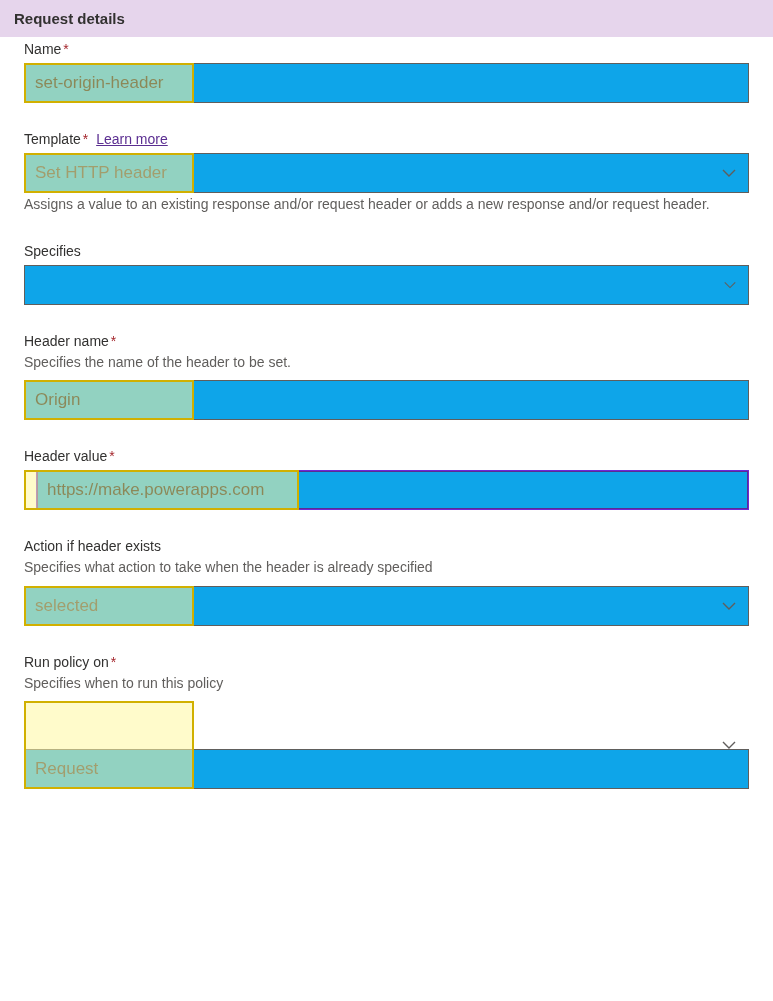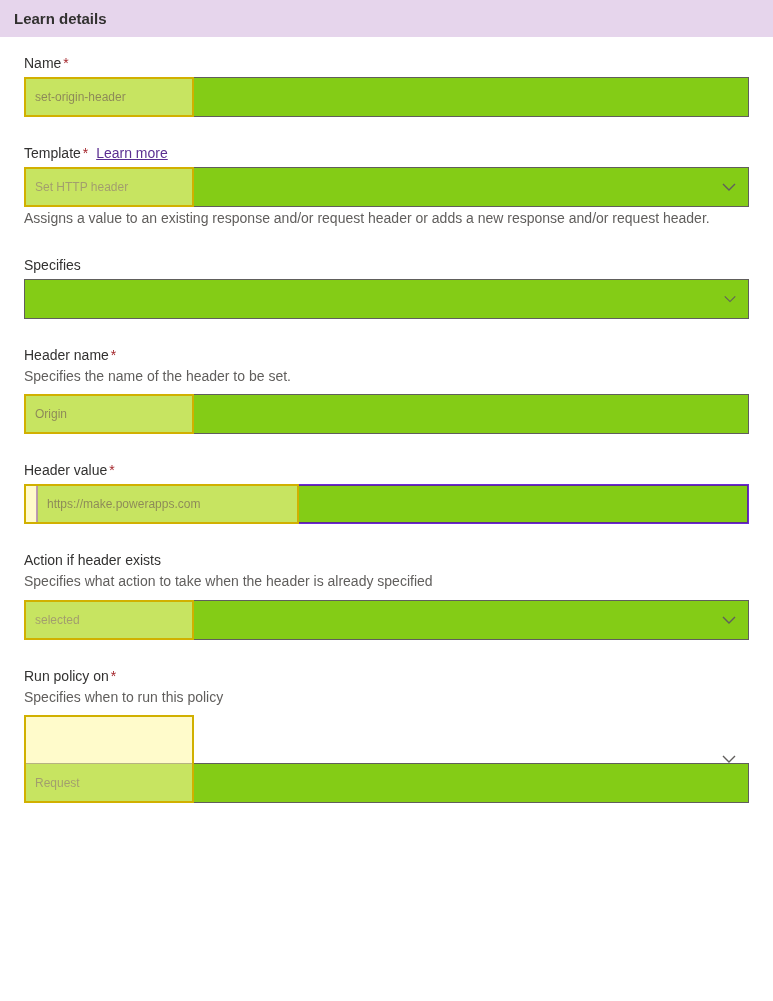--- a/index.html
+++ b/index.html
@@ -13,21 +13,21 @@
     width: 773px;
   }
   .header-bar {
     background: #e6d5ec;
     padding: 10px 14px;
     font-weight: 600;
     font-size: 15px;
     color: #323130;
   }
   .form-body {
-    padding: 18px 24px 30px 24px;
+    padding: 4px 24px 30px 24px;
   }
   .field-group {
     margin-bottom: 28px;
   }
   .field-label {
     font-size: 14px;
     color: #323130;
     margin-bottom: 4px;
     display: block;
   }
@@ -52,23 +52,23 @@
     position: relative;
     display: flex;
     align-items: stretch;
     margin-top: 6px;
   }
   .text-input, .select-input {
     width: 100%;
     height: 40px;
     border: 1px solid #605e5c;
     padding: 0 10px;
-    font-size: 12px;
+    font-size: 17px;
     font-family: inherit;
-    background: #84cc16;
+    background: #0ea5e9;
     outline: none;
   }
   .select-input {
     appearance: none;
     -webkit-appearance: none;
     padding-right: 36px;
     cursor: pointer;
   }
   .highlight-box {
     position: absolute;
@@ -93,21 +93,21 @@
   .focused-input {
     border: 1px solid #6d28d9;
     box-shadow: 0 0 0 1px #5b2e91 inset;
     margin-left: 12px;
   }
 </style>
 </head>
 <body>
 
 <div class="header-bar">
-  <span>Learn details</span>
+  <span>Request details</span>
 </div>
 
 <div class="form-body">
 
   <div class="field-group">
     <label class="field-label">
       <span>Name</span><span class="required-star">*</span>
     </label>
     <div class="input-wrap">
       <input type="text" class="text-input" value="set-origin-header" style="">

